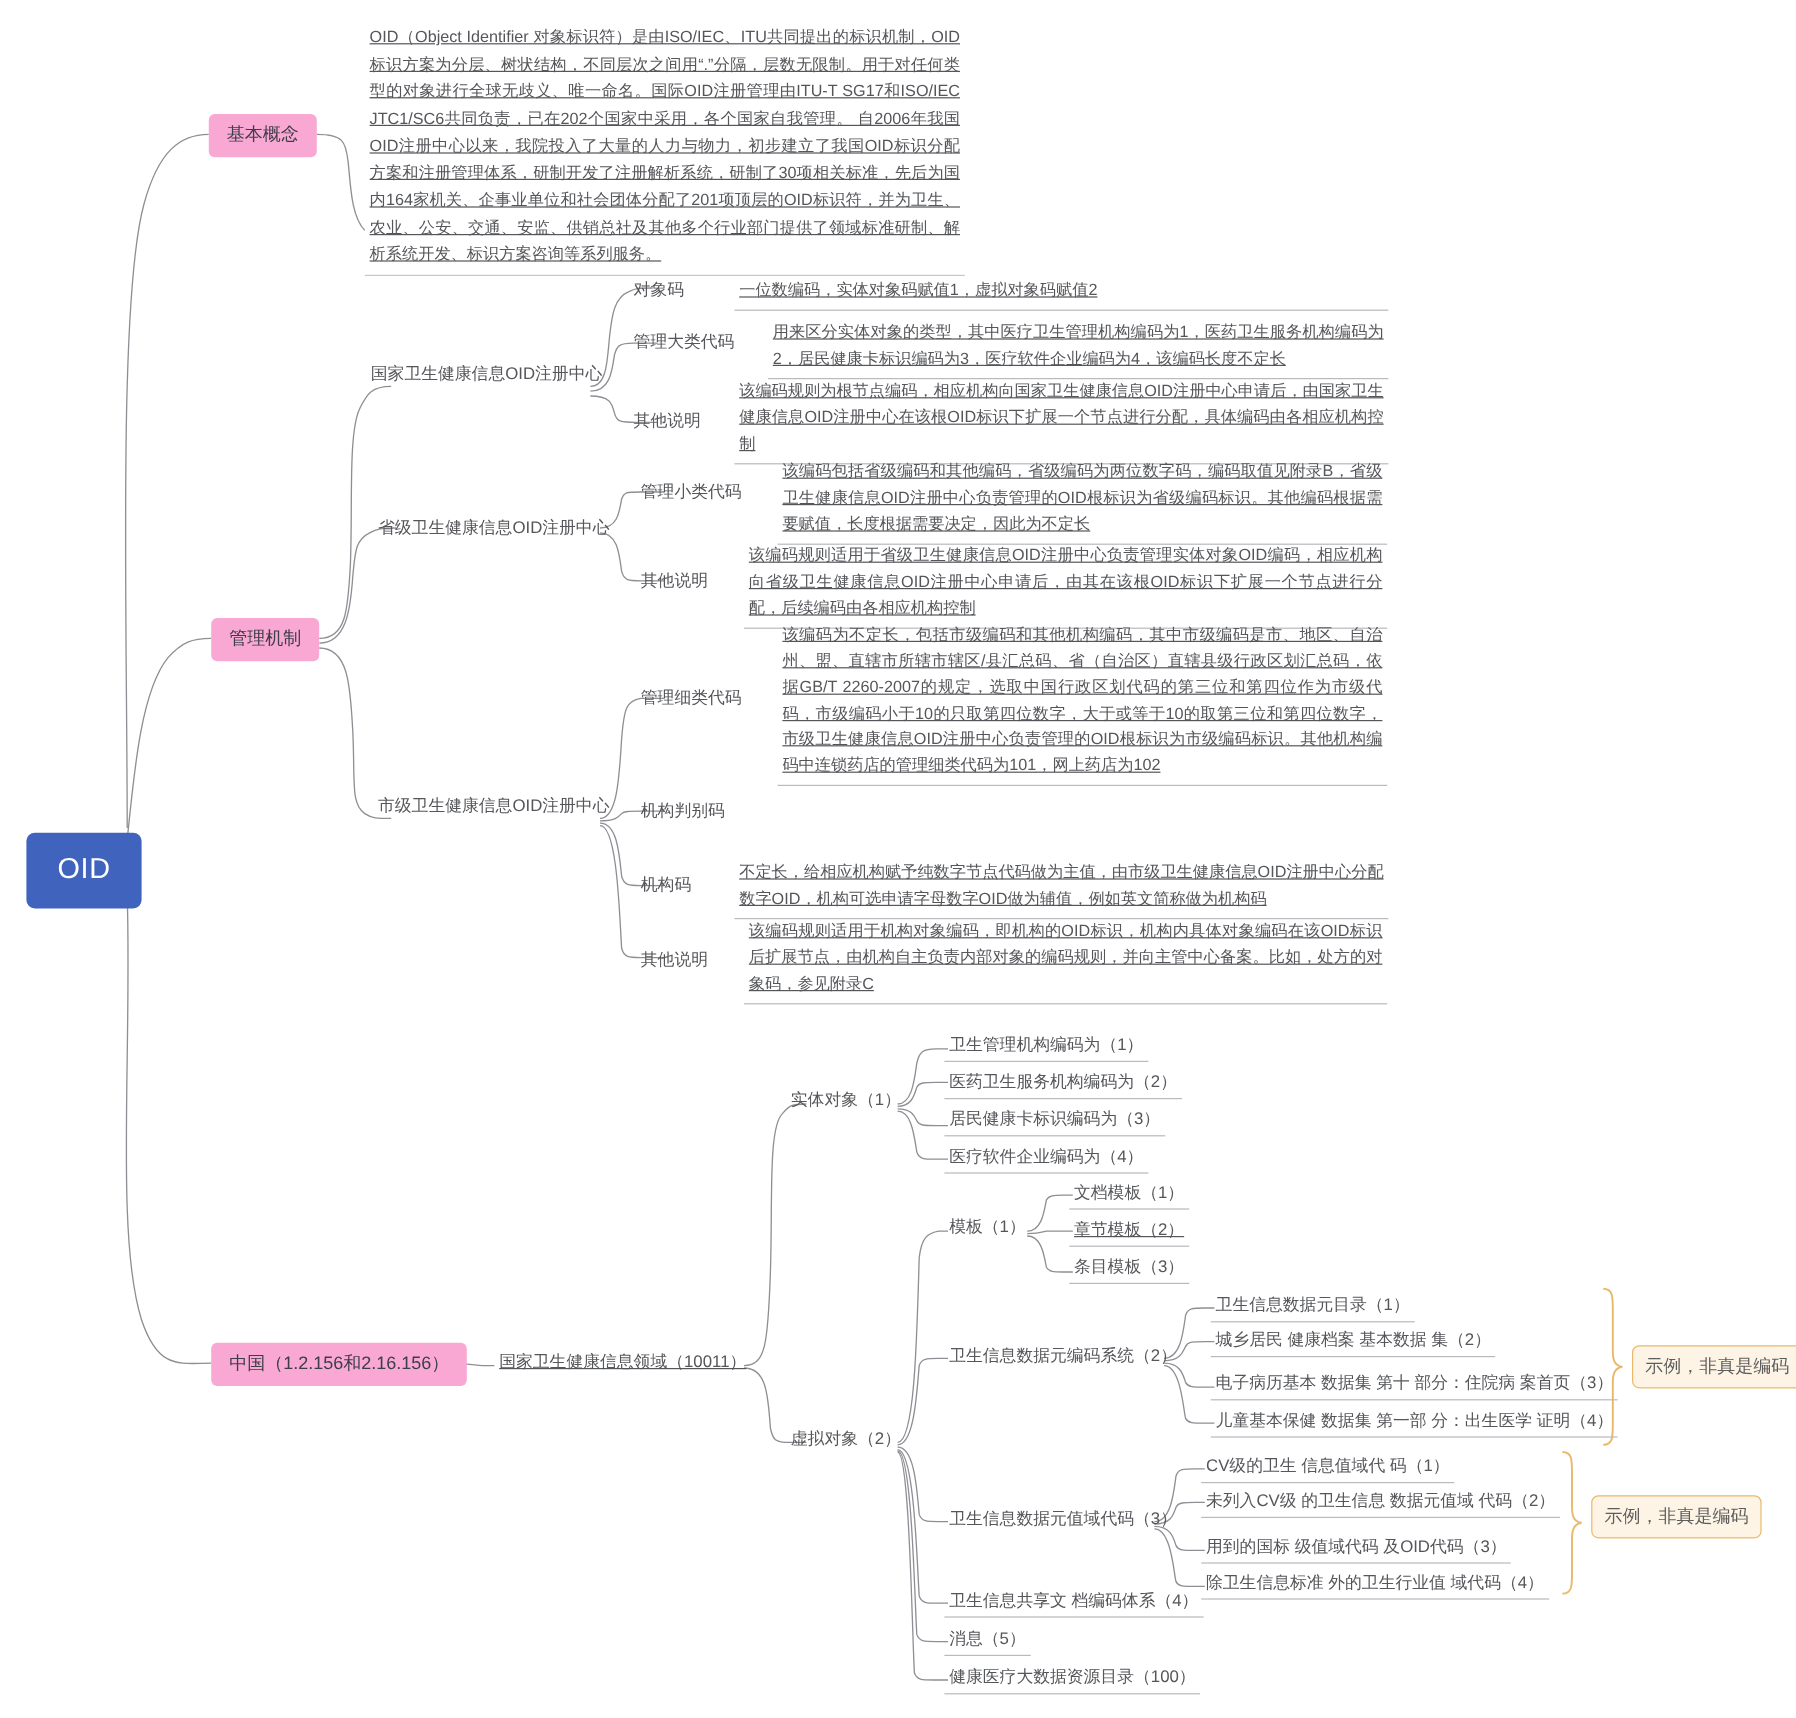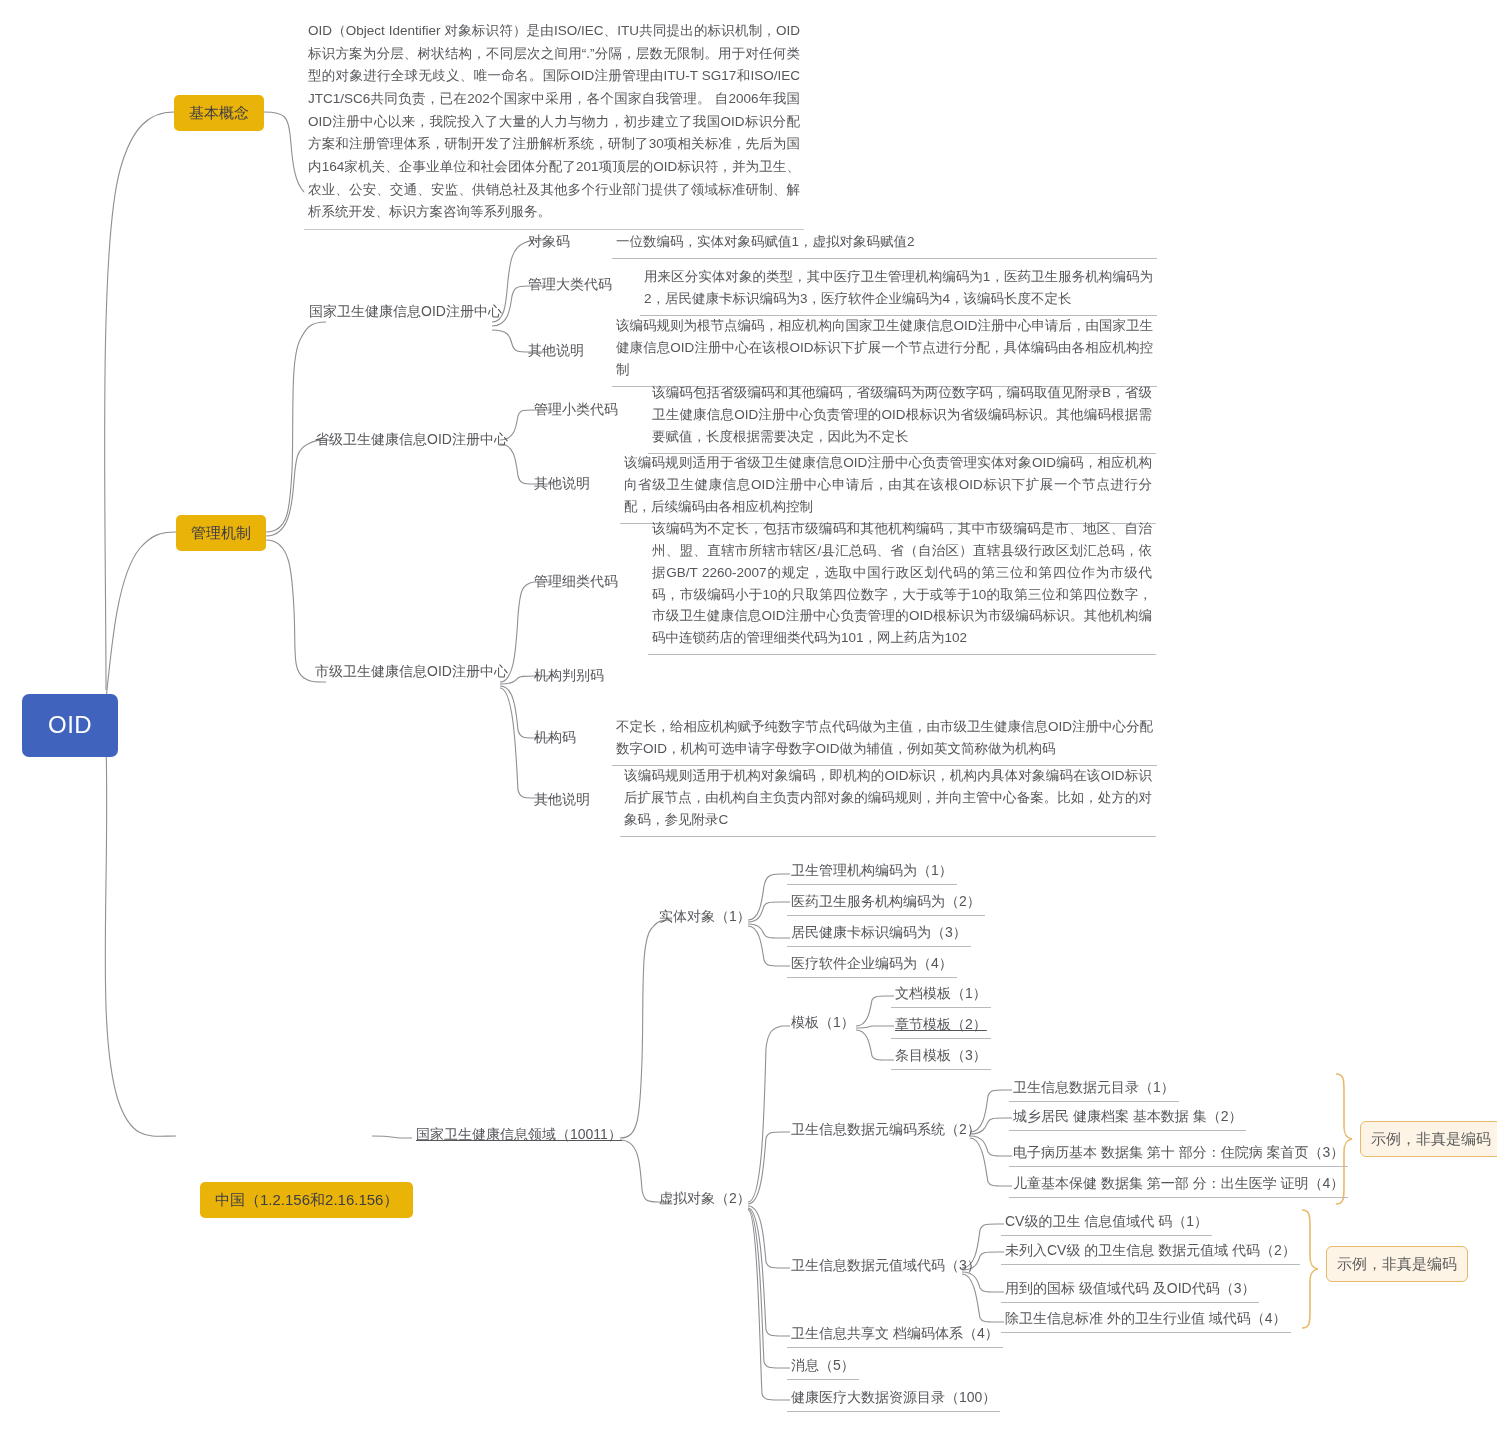--- a/index.html
+++ b/index.html
@@ -31,21 +31,21 @@
   .root{
     background:#4064bd;
     color:#ffffff;
     border-radius:7px;
     font-size:24px;
     padding:14px 26px;
     letter-spacing:.5px;
   }
   
   .chip{
-    background:#eab308;
+    background:#f9a8d4;
     color:#3d3d46;
     border-radius:5px;
     font-size:15px;
     padding:7px 15px;
   }
   
   .plain{
     font-size:14px;
     color:#55565a;
     padding:2px 4px 4px 4px;
@@ -54,20 +54,21 @@
   .plain.nb{border-bottom:none;}
   
   .para{
     font-size:13.5px;
     color:#55565a;
     white-space:normal;
     padding:2px 4px 5px 4px;
     border-bottom:1px solid #b9babd;
     text-align:justify;
     line-height:1.62;
+    text-decoration:underline;
   }
   .para.big{font-size:13.5px;line-height:1.68;border-bottom:1px solid #c6c7ca;}
   
   .callout{
     background:#fdf4e6;
     border:1px solid #e9b96b;
     border-radius:6px;
     color:#5d5d5d;
     font-size:15px;
     padding:6px 10px;
@@ -181,21 +182,21 @@
   <div class="node para" style="left:648px;top:516px;width:508px;">该编码为不定长，包括市级编码和其他机构编码，其中市级编码是市、地区、自治州、盟、直辖市所辖市辖区/县汇总码、省（自治区）直辖县级行政区划汇总码，依据GB/T 2260-2007的规定，选取中国行政区划代码的第三位和第四位作为市级代码，市级编码小于10的只取第四位数字，大于或等于10的取第三位和第四位数字，市级卫生健康信息OID注册中心负责管理的OID根标识为市级编码标识。其他机构编码中连锁药店的管理细类代码为101，网上药店为102</div>
 
   <div class="node plain nb" style="left:530px;top:663px;">机构判别码</div>
 
   <div class="node plain nb" style="left:530px;top:725px;">机构码</div>
   <div class="node para" style="left:612px;top:714px;width:545px;">不定长，给相应机构赋予纯数字节点代码做为主值，由市级卫生健康信息OID注册中心分配数字OID，机构可选申请字母数字OID做为辅值，例如英文简称做为机构码</div>
 
   <div class="node plain nb" style="left:530px;top:787px;">其他说明</div>
   <div class="node para" style="left:620px;top:763px;width:536px;">该编码规则适用于机构对象编码，即机构的OID标识，机构内具体对象编码在该OID标识后扩展节点，由机构自主负责内部对象的编码规则，并向主管中心备案。比如，处方的对象码，参见附录C</div>
 
-  <div class="node chip" style="left:176px;top:1182px;margin-left:24px;">
+  <div class="node chip" style="left:176px;top:1119px;">
     <span>中国（1.2.156和2.16.156）</span>
   </div>
 
   <div class="node plain nb" style="left:412px;top:1122px;text-decoration:underline;">国家卫生健康信息领域（10011）</div>
 
   <div class="node plain nb" style="left:655px;top:904px;">实体对象（1）</div>
 
   <div class="node plain" style="left:787px;top:858px;">卫生管理机构编码为（1）</div>
   <div class="node plain" style="left:787px;top:889px;">医药卫生服务机构编码为（2）</div>
   <div class="node plain" style="left:787px;top:920px;">居民健康卡标识编码为（3）</div>

